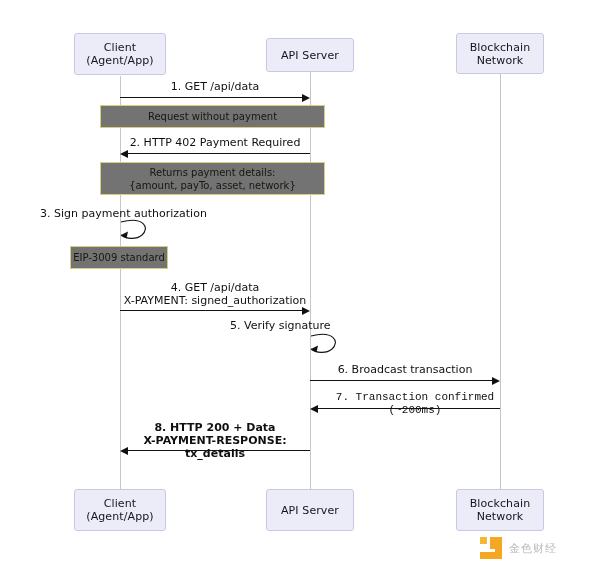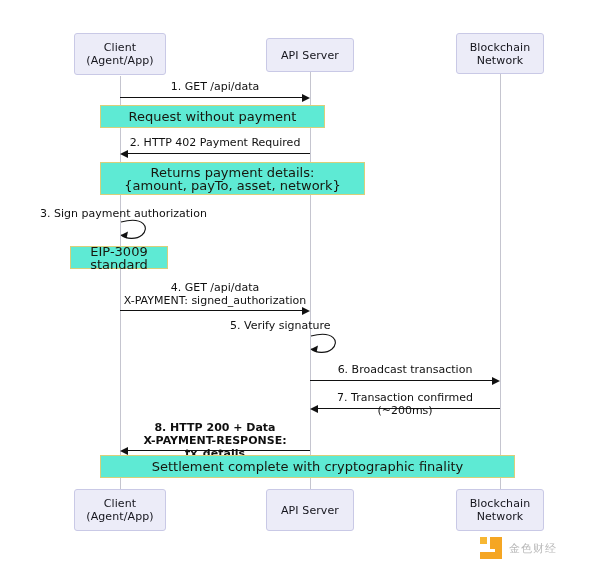--- a/index.html
+++ b/index.html
@@ -51,28 +51,28 @@
   .lifeline {
     position: absolute;
     width: 1px;
     background: #c5c5cf;
   }
 
   
   .note {
     position: absolute;
     box-sizing: border-box;
-    background: #5eead4;
+    background: #737373;
     border: 1px solid #d8cf7a;
     display: flex;
     align-items: center;
     justify-content: center;
     text-align: center;
     color: #17170e;
-    font-size: 13px;
+    font-size: 10px;
     line-height: 13px;
     white-space: pre-line;
   }
 
   
   .msg-line {
     position: absolute;
     height: 1px;
     background: #111111;
   }
@@ -150,21 +150,21 @@
     <div class="msg-label" style="left:120px; top:80px; width:190px;">1. GET /api/data</div>
     <div class="msg-line" style="left:120px; top:97px; width:188px;"></div>
     <div class="arrow-head right" style="left:302px; top:93.5px;"></div>
 
     <div class="note" style="left:100px; top:105px; width:225px; height:23px;">Request without payment</div>
 
     <div class="msg-label" style="left:120px; top:136px; width:190px;">2. HTTP 402 Payment Required</div>
     <div class="msg-line" style="left:122px; top:153px; width:188px;"></div>
     <div class="arrow-head left" style="left:120px; top:149.5px;"></div>
 
-    <div class="note" style="left:100px; top:162px; width:265px; height:33px;">Returns payment details:
+    <div class="note" style="left:100px; top:162px; width:225px; height:33px;">Returns payment details:
 {amount, payTo, asset, network}</div>
 
     <div class="msg-label" style="left:40px; top:207px; width:190px; text-align:left;">3. Sign payment authorization</div>
     <svg class="self-loop" style="left:112px; top:218px;" width="46" height="26" viewBox="0 0 46 26">
       <path d="M9 4 C 32 -2, 38 10, 30 17 C 24 22, 14 21, 9 17" fill="none" stroke="#111111" stroke-width="1.1"></path>
       <path d="M9 17 L 16 13.5 L 14.5 20.5 Z" fill="#111111"></path>
     </svg>
 
     <div class="note" style="left:70px; top:246px; width:98px; height:23px;">EIP-3009 standard</div>
 
@@ -176,30 +176,29 @@
     <div class="msg-label" style="left:230px; top:319px; width:190px; text-align:left;">5. Verify signature</div>
     <svg class="self-loop" style="left:302px; top:332px;" width="46" height="26" viewBox="0 0 46 26">
       <path d="M9 4 C 32 -2, 38 10, 30 17 C 24 22, 14 21, 9 17" fill="none" stroke="#111111" stroke-width="1.1"></path>
       <path d="M9 17 L 16 13.5 L 14.5 20.5 Z" fill="#111111"></path>
     </svg>
 
     <div class="msg-label" style="left:310px; top:363px; width:190px;">6. Broadcast transaction</div>
     <div class="msg-line" style="left:310px; top:380px; width:188px;"></div>
     <div class="arrow-head right" style="left:492px; top:376.5px;"></div>
 
-    <div class="msg-label" style="left:310px; top:391px; width:190px;">7. Transaction confirmed (~200ms)</div>
+    <div class="msg-label" style="left:320px; top:391px; width:190px;font-family:Liberation Mono, monospace;">7. Transaction confirmed (~200ms)</div>
     <div class="msg-line" style="left:312px; top:408px; width:188px;"></div>
     <div class="arrow-head left" style="left:310px; top:404.5px;"></div>
 
     <div class="msg-label" style="left:120px; top:421px; width:190px;font-weight:bold;">8. HTTP 200 + Data
 X-PAYMENT-RESPONSE: tx_details</div>
     <div class="msg-line" style="left:122px; top:450px; width:188px;"></div>
     <div class="arrow-head left" style="left:120px; top:446.5px;"></div>
 
-    <div class="note" style="left:100px; top:455px; width:415px; height:23px;">Settlement complete with cryptographic finality</div>
   </div>
 
   <div class="layer">
     <div class="actor-box" style="left:74px; top:489px; width:92px; height:42px;">Client
 (Agent/App)</div>
     <div class="actor-box" style="left:266px; top:489px; width:88px; height:42px;">API Server</div>
     <div class="actor-box" style="left:456px; top:489px; width:88px; height:42px;">Blockchain
 Network</div>
   </div>
 

